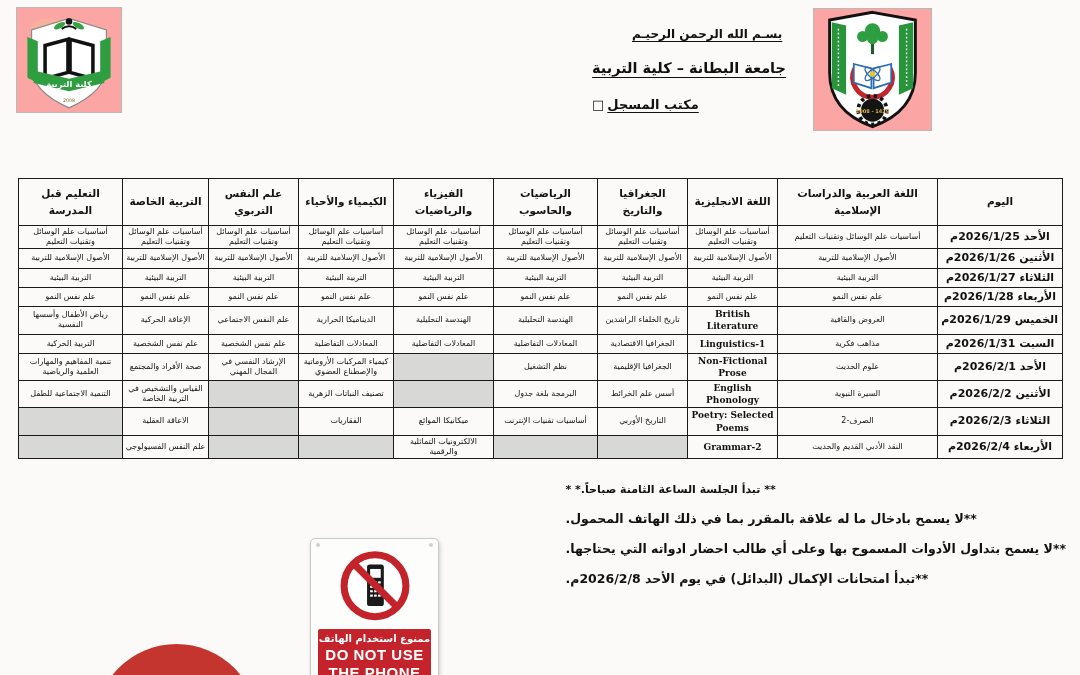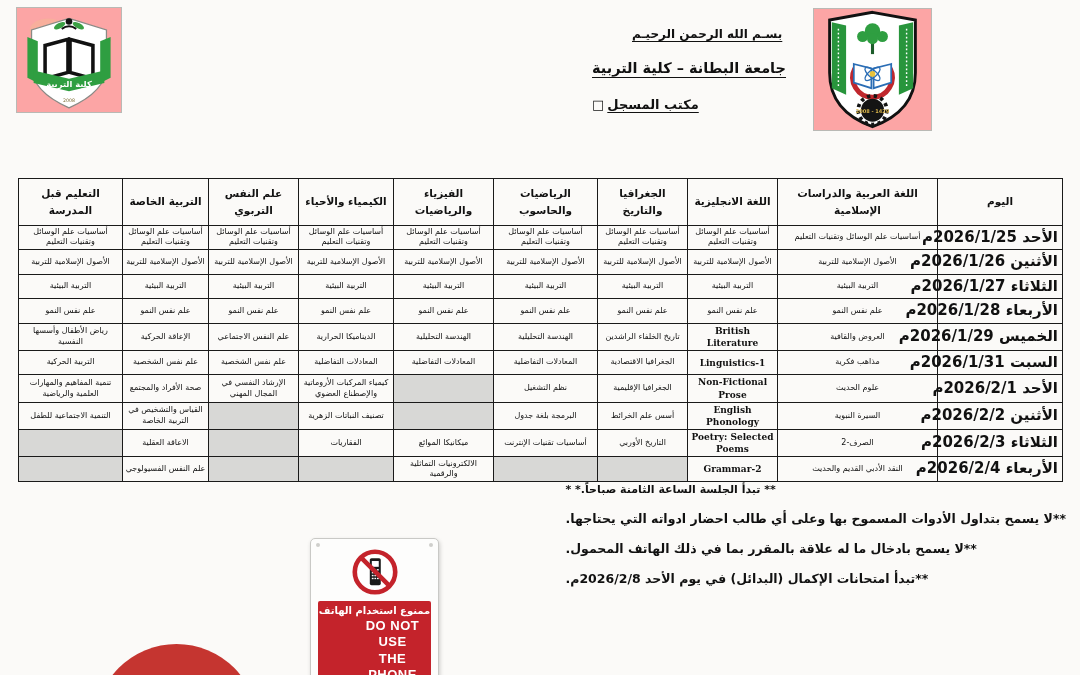--- a/index.html
+++ b/index.html
@@ -21,21 +21,21 @@
 
   .doc-title{position:absolute;top:137px;left:322px;width:452px;text-align:center;font-size:15px;
              font-weight:bold;text-decoration:underline;text-underline-offset:4px;white-space:nowrap;}
 
   
   table.exam{position:absolute;left:18px;top:178px;width:1044px;border-collapse:collapse;
              table-layout:fixed;direction:rtl;border:1.5px solid #1a1a1a;}
   table.exam th,table.exam td{border:1px solid #1a1a1a;text-align:center;vertical-align:middle;}
   table.exam th{font-size:10.5px;font-weight:bold;padding:6px 1px;line-height:1.6;}
   table.exam td{font-size:8px;padding:1px 2px;line-height:1.3;}
-  table.exam td.day{font-size:15px;font-weight:bold;white-space:nowrap;padding:2px 4px;}
+  table.exam td.day{font-size:11px;font-weight:bold;white-space:nowrap;padding:2px 4px;}
   table.exam td.en{font-family:"DejaVu Serif",serif;font-weight:bold;font-size:9px;line-height:1.35;margin-left:45px;}
   table.exam td.shaded{background:#d8d8d6;}
 
   
   .notes{position:absolute;right:14px;top:483px;display:flex;flex-direction:column;
          align-items:flex-end;gap:15px;direction:rtl;}
   .note{font-weight:bold;font-size:12.5px;white-space:nowrap;}
   .note.first{font-size:11px;}
 
   
@@ -48,21 +48,21 @@
   
   .phone-sign{position:absolute;left:310px;top:538px;width:127px;height:150px;background:#fdfdfc;
               border:1px solid #c9c9c6;border-radius:5px;box-shadow:1px 2px 4px rgba(0,0,0,.18);
               display:flex;flex-direction:column;align-items:center;}
   .screw{position:absolute;top:4px;width:4px;height:4px;border-radius:50%;background:#cfcfcc;}
   .screw.l{left:5px;} .screw.r{right:5px;}
   .phone-sign svg.prohib{width:88px;height:88px;margin-top:7px;}
   .phone-red-box{width:113px;background:#c4232b;color:#fff;text-align:center;padding:3px 0 6px;
                  margin-top:3px;border-radius:2px;}
   .phone-ar{font-size:10px;font-weight:bold;line-height:1.4;}
-  .phone-en{font-family:"Liberation Sans",sans-serif;font-size:13px;font-weight:bold;line-height:1.25;letter-spacing:.5px;padding-left:36px;}
+  .phone-en{font-family:"Liberation Sans",sans-serif;font-size:15px;font-weight:bold;line-height:1.25;letter-spacing:.5px;}
 </style>
 </head>
 <body>
 
 <div class="page">
 
   <div class="logo-box logo-left">
     <svg viewBox="0 0 100 100">
       <ellipse cx="30" cy="22" rx="18" ry="12" fill="#f2bd8e" opacity="0.4"></ellipse>
       <ellipse cx="74" cy="58" rx="14" ry="18" fill="#f2bd8e" opacity="0.35"></ellipse>
@@ -259,22 +259,22 @@
           <td class="shaded"></td>
           <td class="shaded"></td>
           <td>علم النفس الفسيولوجي</td>
           <td class="shaded"></td>
         </tr>
       </tbody>
     </table>
 
   <div class="notes">
     <div class="note first">** تبدأ الجلسة الساعة الثامنة صباحاً.* *</div>
+    <div class="note">**لا يسمح بادخال ما له علاقة بالمقرر بما في ذلك الهاتف المحمول.</div>
     <div class="note">**لا يسمح بتداول الأدوات المسموح بها وعلى أي طالب احضار ادواته التي يحتاجها.</div>
-    <div class="note">**لا يسمح بادخال ما له علاقة بالمقرر بما في ذلك الهاتف المحمول.</div>
     <div class="note">**تبدأ امتحانات الإكمال (البدائل) في يوم الأحد 2026/2/8م.</div>
   </div>
 
   <div class="stamp"></div>
 
   <div class="phone-sign">
     <span class="screw l"></span>
     <span class="screw r"></span>
     <svg class="prohib" viewBox="0 0 90 90">
       <circle cx="45" cy="45" r="35" fill="#fff" stroke="#c4232b" stroke-width="8"></circle>

